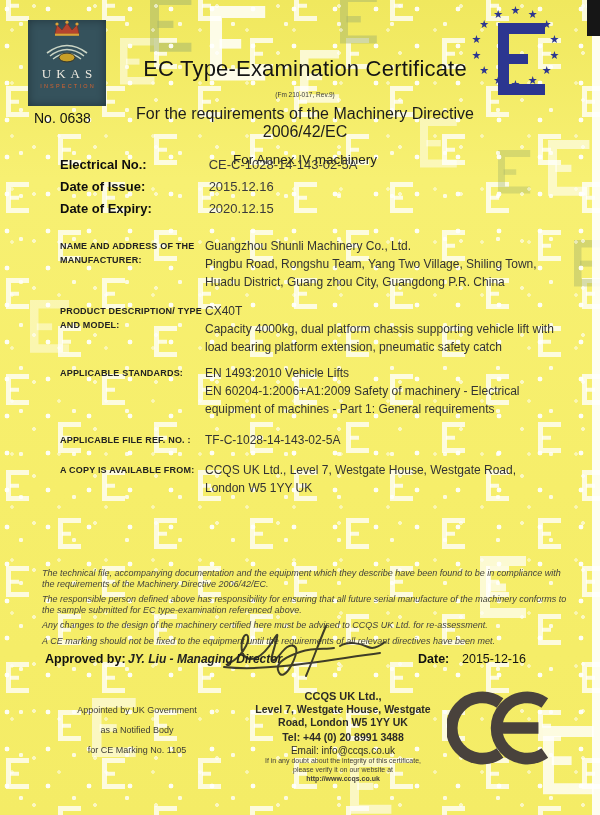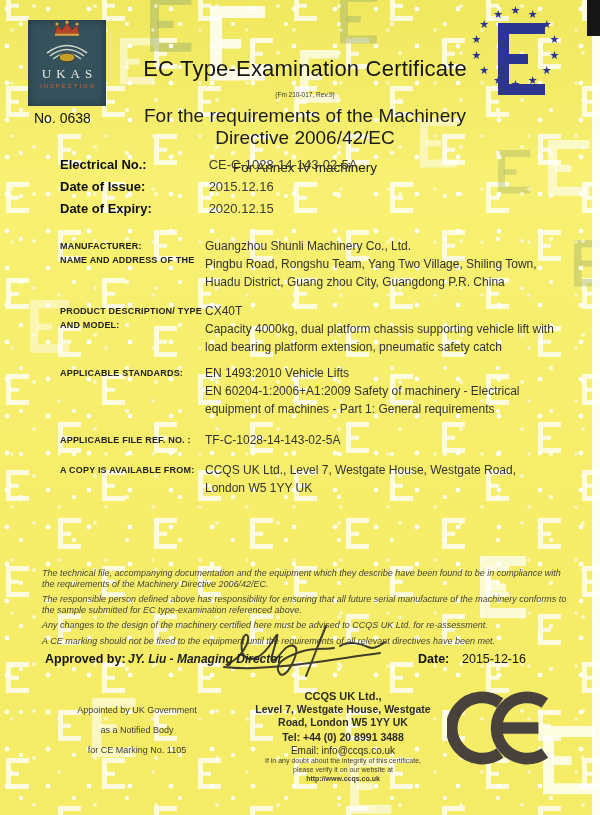--- a/index.html
+++ b/index.html
@@ -29,21 +29,21 @@
         box-shadow:inset 0 0 10px rgba(0,0,0,.35);display:flex;flex-direction:column;align-items:center;}
   .ukas-name{font-family:"Liberation Serif","DejaVu Serif",serif;color:#ece9df;font-size:13px;
         letter-spacing:5px;margin-top:2px;padding-left:5px;}
   .ukas-sub{color:#d4622f;font-size:5.5px;letter-spacing:2.2px;margin-top:1px;padding-left:2px;}
   .ukas-no{position:absolute;left:34px;top:110px;font-size:14px;font-weight:normal;color:#111;}
 
   
   .hdr{position:absolute;left:110px;top:56px;width:390px;text-align:center;}
   .title{font-size:22px;color:#141414;letter-spacing:.2px;}
   .formref{font-size:6.5px;color:#3a3a3a;margin-top:9px;}
-  .sub1{font-size:19px;color:#1c1c1c;margin-top:7px;}
+  .sub1{font-size:16px;color:#1c1c1c;margin-top:7px;}
   .sub2{font-size:13.5px;color:#1c1c1c;margin-top:11px;}
 
   
   .eu{position:absolute;left:464px;top:-4px;width:104px;height:104px;}
   .star{position:absolute;font-size:11px;color:#2c3690;line-height:1;}
   .logo-e{position:absolute;left:498px;top:23px;width:36px;height:50px;border:11px solid #2c3690;
         border-right:0;}
   .logo-e::after{content:"";position:absolute;left:0;top:50%;transform:translateY(-50%);
         width:19px;height:10px;background:#2c3690;}
 
@@ -275,22 +275,22 @@
       <b>Date of Issue:</b>
       <span>2015.12.16</span>
     </div>
     <div class="cert-row" style="top:201px">
       <b>Date of Expiry:</b>
       <span>2020.12.15</span>
     </div>
 
     <div class="detail" style="top:237px">
       <div class="dlabel">
+        <div>NAME AND ADDRESS OF THE</div>
         <div>MANUFACTURER:</div>
-        <div>NAME AND ADDRESS OF THE</div>
       </div>
       <div class="dvalue">
         <div>Guangzhou Shunli Machinery Co., Ltd.</div>
         <div>Pingbu Road, Rongshu Team, Yang Two Village, Shiling Town,</div>
         <div>Huadu District, Guang zhou City, Guangdong P.R. China</div>
       </div>
     </div>
 
     <div class="detail" style="top:302px">
       <div class="dlabel">

